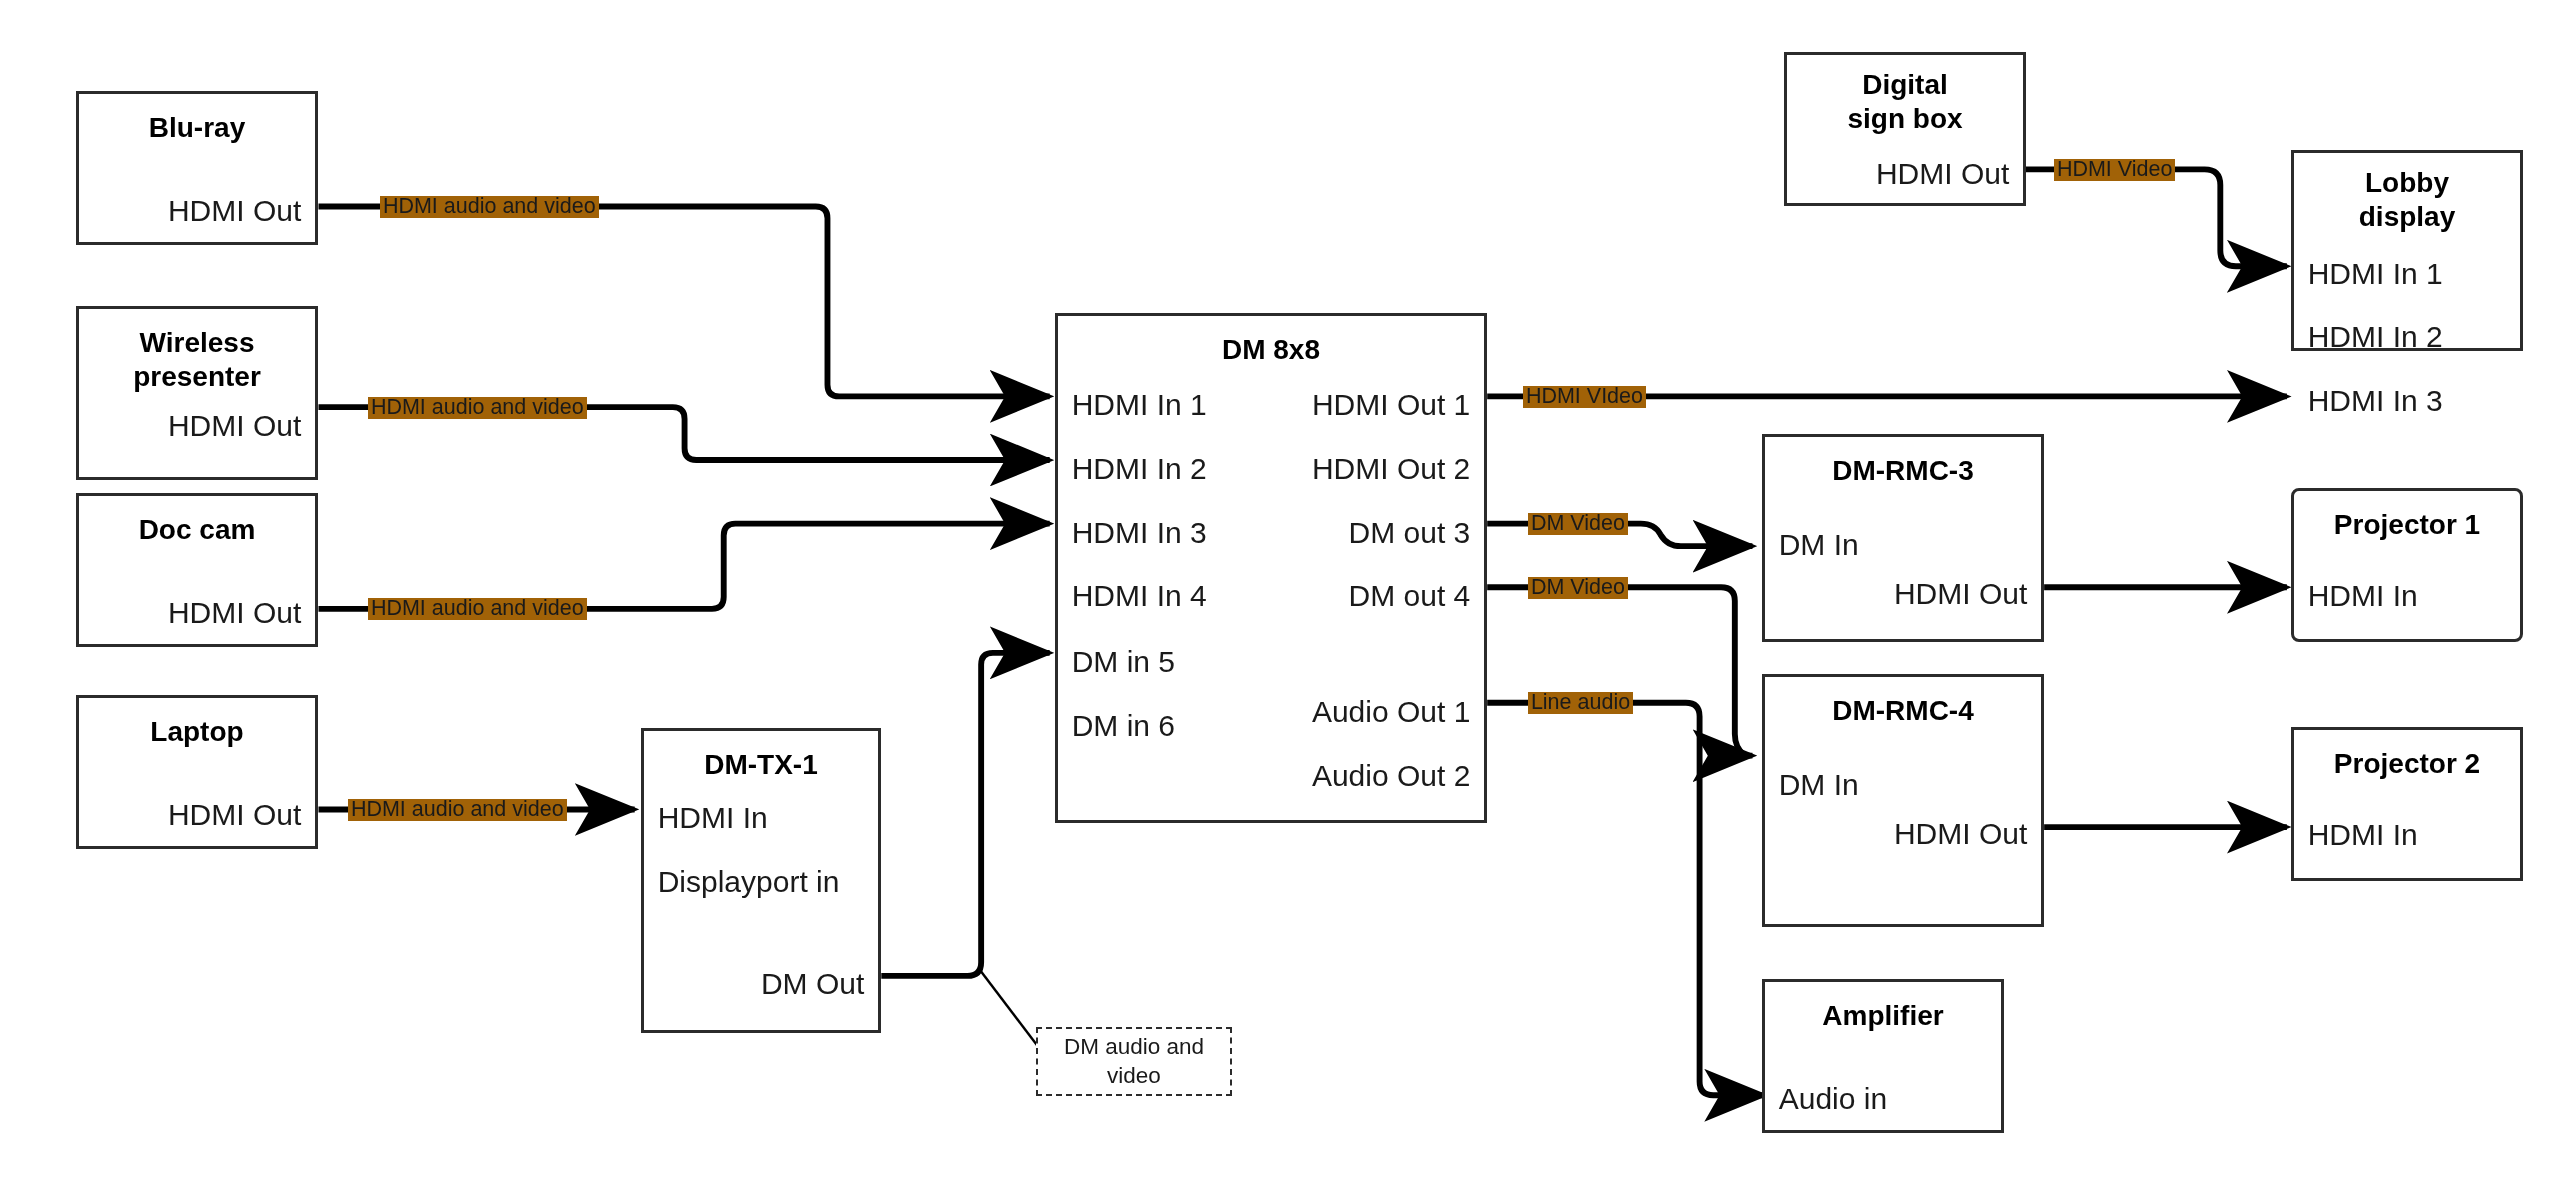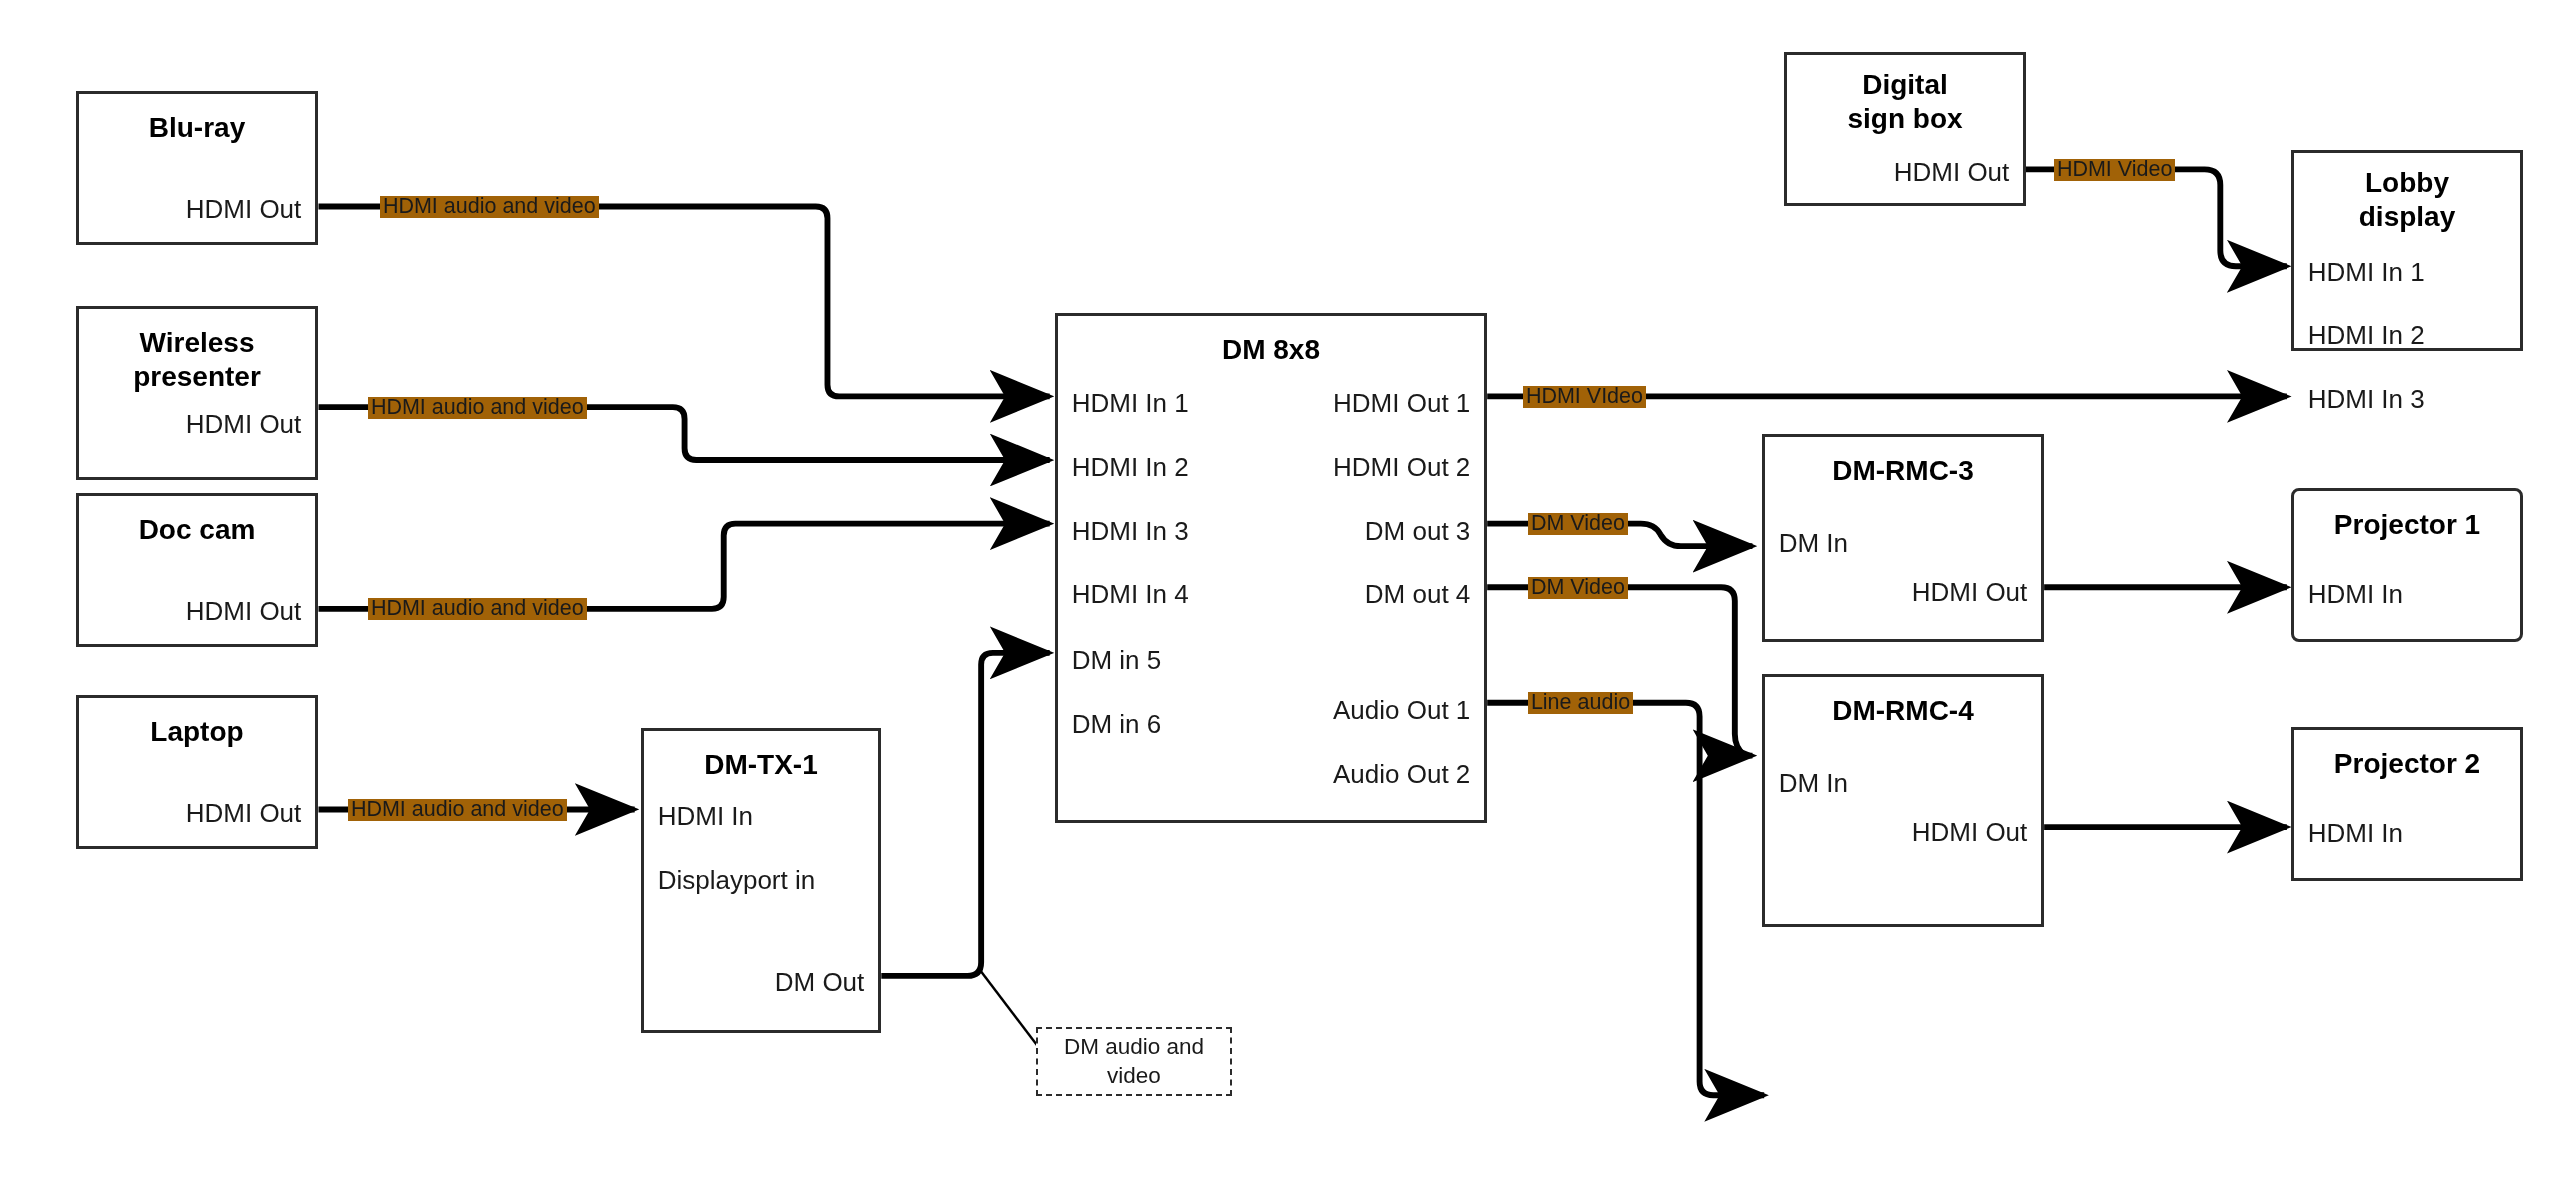--- a/index.html
+++ b/index.html
@@ -31,21 +31,21 @@
     position: absolute;
     left: 0; right: 0;
     text-align: center;
     font-weight: bold;
     font-size: 28px;
     color: #000000;
     line-height: 1.22;
   }
   .port {
     position: absolute;
-    font-size: 26px;
+    font-size: 30px;
     color: #1a1a1a;
     white-space: nowrap;
     line-height: 1;
   }
   .port.left  { text-align: left; }
   .port.right { text-align: right; }
   .wire-label {
     position: absolute;
     font-size: 21.5px;
     color: #1a1a1a;
@@ -179,20 +179,24 @@
   <div class="node" style="left:2291px; top:488px; width:232px; height:154px;border-radius:8px;">
     <div class="node-title" style="top:16.6px;">Projector 1</div>
     <div class="port left" style="left:13.7px; top:90px;">HDMI In</div>
   </div>
 
   <div class="node" style="left:2291px; top:727px; width:232px; height:154px;">
     <div class="node-title" style="top:16.6px;">Projector 2</div>
     <div class="port left" style="left:13.7px; top:90px;">HDMI In</div>
   </div>
 
+  <div class="node" style="left:1762px; top:979px; width:242px; height:154px;">
+    <div class="node-title" style="top:16.6px;">Amplifier</div>
+    <div class="port left" style="left:13.7px; top:102px;">Audio in</div>
+  </div>
 
   <div class="wire-label" style="left:380px; top:196px;">HDMI audio and video</div>
 
   <div class="wire-label" style="left:368px; top:397px;">HDMI audio and video</div>
 
   <div class="wire-label" style="left:368px; top:598px;">HDMI audio and video</div>
 
   <div class="wire-label" style="left:348px; top:799px;">HDMI audio and video</div>
 
   <div class="wire-label" style="left:2054px; top:159px;">HDMI Video</div>

